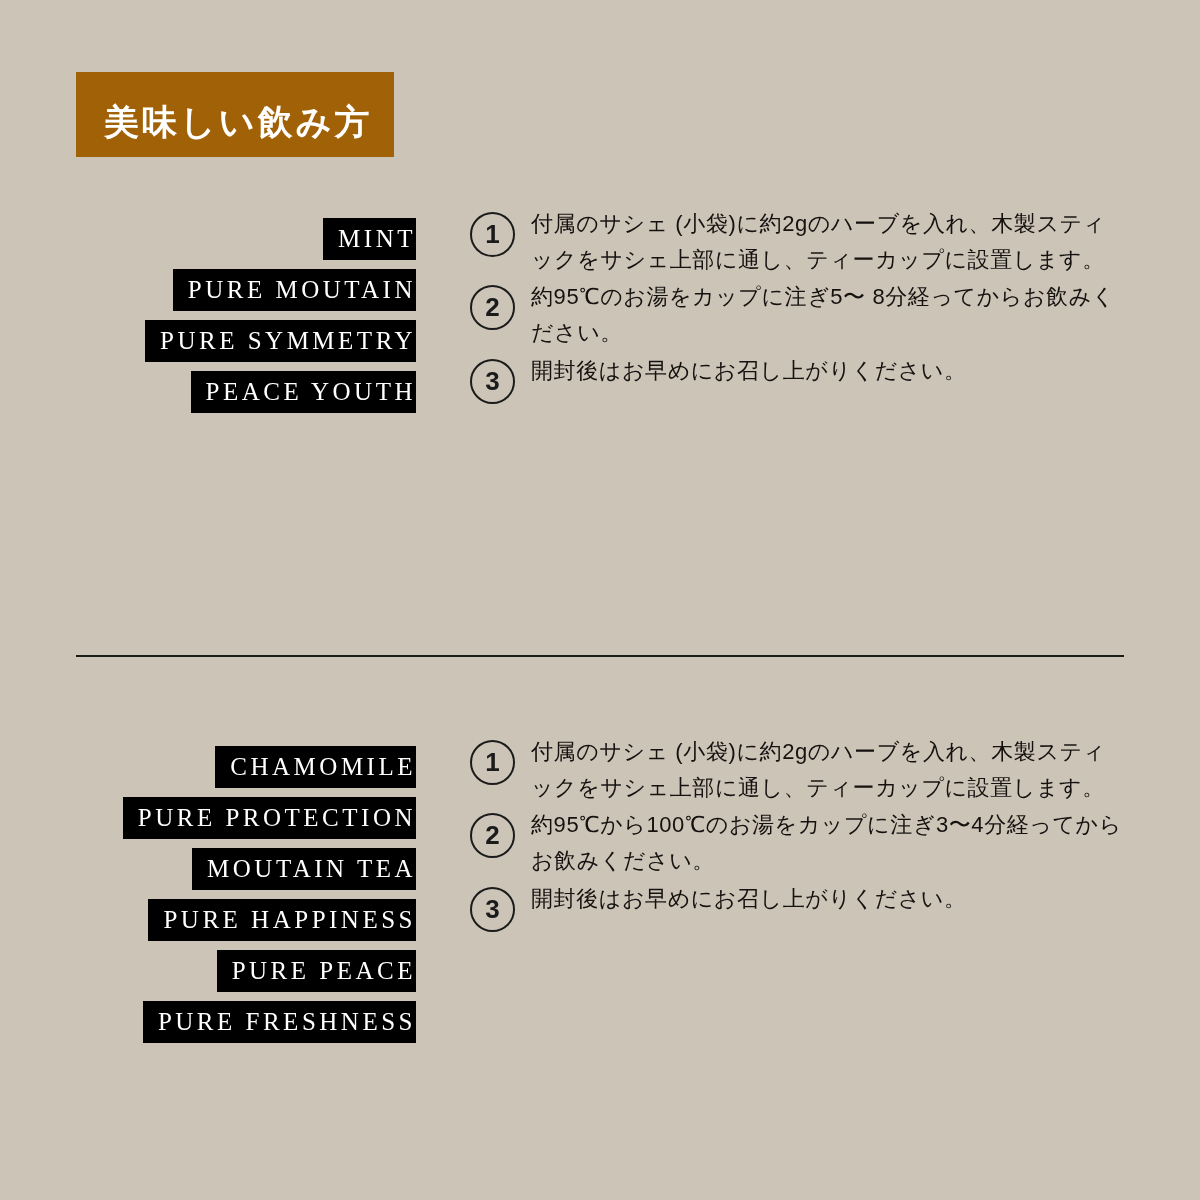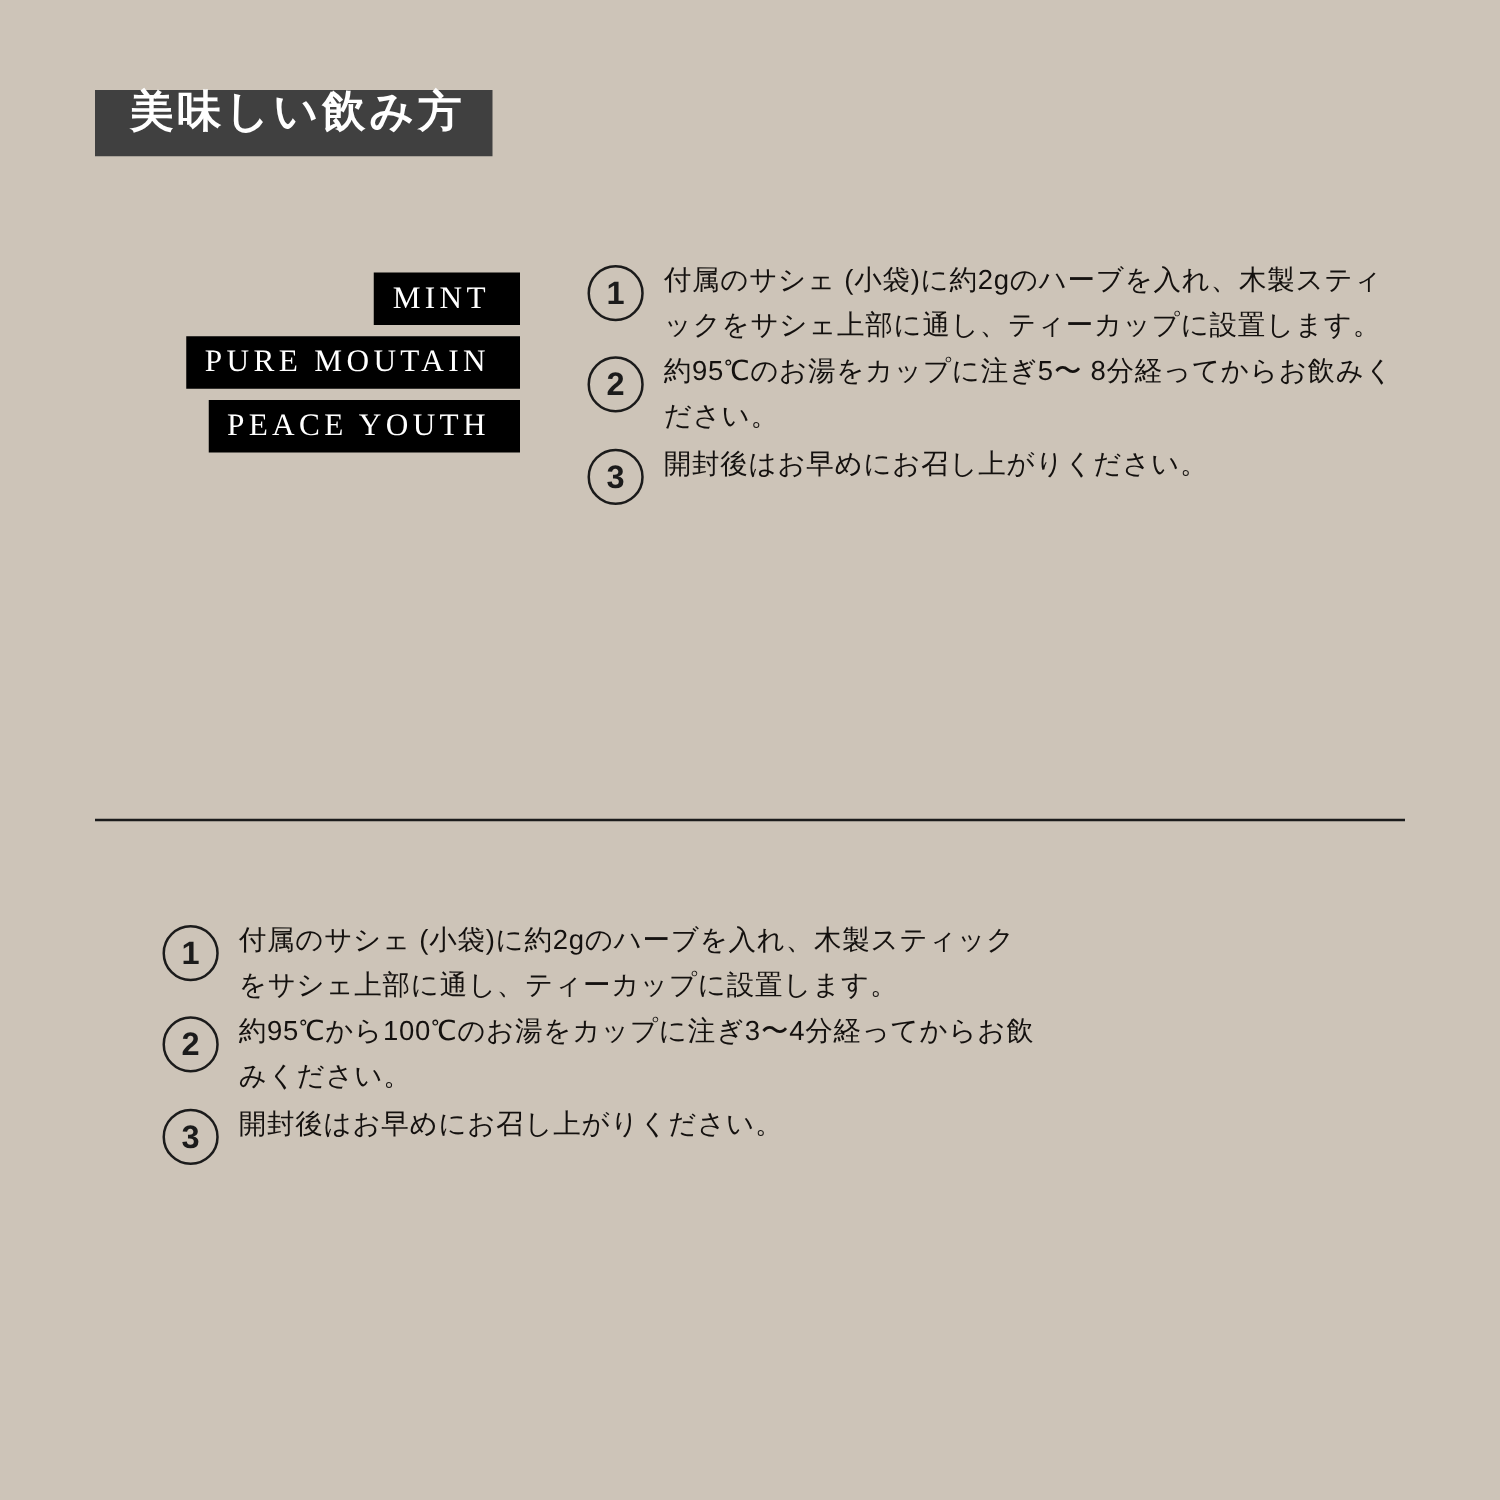--- a/index.html
+++ b/index.html
@@ -21,28 +21,28 @@
   }
 
   
   .header-wrap {
     position: absolute;
     left: 76px;
     top: 72px;
   }
   .header-title {
     display: inline-block;
-    background: #404040;
+    background: #a16207;
     color: #ffffff;
     font-family: "Liberation Sans", sans-serif;
     font-size: 35px;
     font-weight: 700;
     letter-spacing: 3px;
     line-height: 1;
-    padding: 0 22px 18px 28px;
+    padding: 32px 22px 18px 28px;
     white-space: nowrap;
   }
 
   
   .section {
     position: absolute;
     left: 76px;
     width: 1048px;
     display: flex;
     align-items: flex-start;
@@ -58,21 +58,21 @@
     padding-top: 18px;
   }
   .tag {
     display: inline-block;
     background: #000000;
     color: #ffffff;
     font-family: "Liberation Serif", serif;
     font-size: 25px;
     letter-spacing: 3.5px;
     line-height: 1;
-    padding: 8px 24px 9px 15px;
+    padding: 8px 0 9px 15px;
     margin-bottom: 9px;
     white-space: nowrap;
   }
 
   .steps-col {
     flex: 1;
     padding-left: 54px;
     padding-top: 6px;
   }
   .step {
@@ -122,20 +122,21 @@
 <div class="page">
 
   <div class="header-wrap">
     <span class="header-title">美味しい飲み方</span>
   </div>
 
   <div class="section" id="section-1">
     <div class="tags-col">
       <span class="tag">MINT</span>
       <span class="tag">PURE MOUTAIN</span>
+      <span class="tag">PURE SYMMETRY</span>
       <span class="tag">PEACE YOUTH</span>
     </div>
     <div class="steps-col">
       <div class="step">
         <div class="step-num">1</div>
         <div class="step-text">付属のサシェ (小袋)に約2gのハーブを入れ、木製スティックをサシェ上部に通し、ティーカップに設置します。</div>
       </div>
       <div class="step">
         <div class="step-num">2</div>
         <div class="step-text">約95℃のお湯をカップに注ぎ5〜 8分経ってからお飲みください。</div>
@@ -143,20 +144,28 @@
       <div class="step">
         <div class="step-num">3</div>
         <div class="step-text">開封後はお早めにお召し上がりください。</div>
       </div>
     </div>
   </div>
 
   <div class="divider"></div>
 
   <div class="section" id="section-2">
+    <div class="tags-col">
+      <span class="tag">CHAMOMILE</span>
+      <span class="tag">PURE PROTECTION</span>
+      <span class="tag">MOUTAIN TEA</span>
+      <span class="tag">PURE HAPPINESS</span>
+      <span class="tag">PURE PEACE</span>
+      <span class="tag">PURE FRESHNESS</span>
+    </div>
     <div class="steps-col">
       <div class="step">
         <div class="step-num">1</div>
         <div class="step-text">付属のサシェ (小袋)に約2gのハーブを入れ、木製スティックをサシェ上部に通し、ティーカップに設置します。</div>
       </div>
       <div class="step">
         <div class="step-num">2</div>
         <div class="step-text">約95℃から100℃のお湯をカップに注ぎ3〜4分経ってからお飲みください。</div>
       </div>
       <div class="step">

